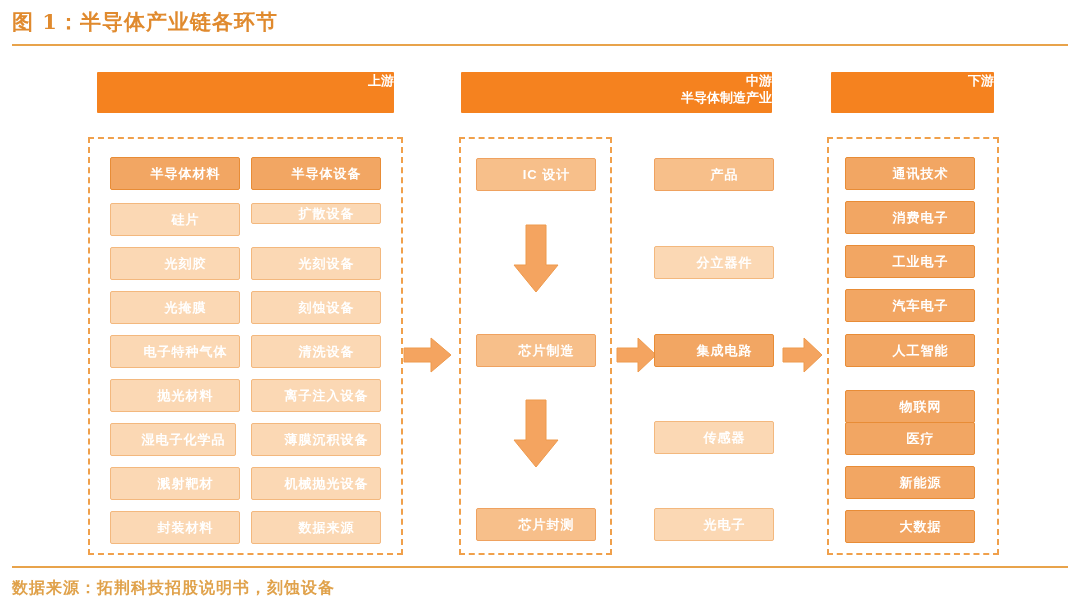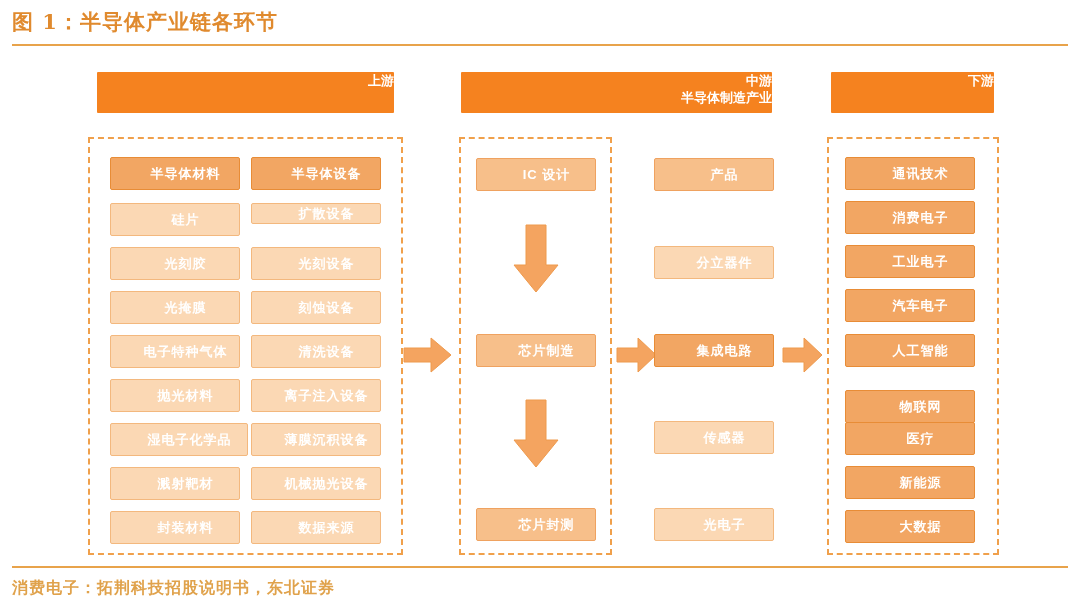--- a/index.html
+++ b/index.html
@@ -133,21 +133,21 @@
 <div class="dashed-box" style="left:88px; top:137px; width:315px; height:418px;"></div>
 <div class="dashed-box" style="left:459px; top:137px; width:153px; height:418px;"></div>
 <div class="dashed-box" style="left:827px; top:137px; width:172px; height:418px;"></div>
 
 <div class="node tone-dark" style="left:110px; top:157px; width:130px; height:33px;">半导体材料</div>
 <div class="node tone-light" style="left:110px; top:203px; width:130px; height:33px;">硅片</div>
 <div class="node tone-light" style="left:110px; top:247px; width:130px; height:33px;">光刻胶</div>
 <div class="node tone-light" style="left:110px; top:291px; width:130px; height:33px;">光掩膜</div>
 <div class="node tone-light" style="left:110px; top:335px; width:130px; height:33px;">电子特种气体</div>
 <div class="node tone-light" style="left:110px; top:379px; width:130px; height:33px;">抛光材料</div>
-<div class="node tone-light" style="left:110px; top:423px; width:138px; height:33px;">湿电子化学品</div>
+<div class="node tone-light" style="left:110px; top:423px; width:126px; height:33px;">湿电子化学品</div>
 <div class="node tone-light" style="left:110px; top:467px; width:130px; height:33px;">溅射靶材</div>
 <div class="node tone-light" style="left:110px; top:511px; width:130px; height:33px;">封装材料</div>
 
 <div class="node tone-dark" style="left:251px; top:157px; width:130px; height:33px;">半导体设备</div>
 <div class="node tone-light" style="left:251px; top:203px; width:130px; height:21px;">扩散设备</div>
 <div class="node tone-light" style="left:251px; top:247px; width:130px; height:33px;">光刻设备</div>
 <div class="node tone-light" style="left:251px; top:291px; width:130px; height:33px;">刻蚀设备</div>
 <div class="node tone-light" style="left:251px; top:335px; width:130px; height:33px;">清洗设备</div>
 <div class="node tone-light" style="left:251px; top:379px; width:130px; height:33px;">离子注入设备</div>
 <div class="node tone-light" style="left:251px; top:423px; width:130px; height:33px;">薄膜沉积设备</div>
@@ -200,13 +200,13 @@
 <div class="node tone-dark" style="left:845px; top:201px; width:130px; height:33px;">消费电子</div>
 <div class="node tone-dark" style="left:845px; top:245px; width:130px; height:33px;">工业电子</div>
 <div class="node tone-dark" style="left:845px; top:289px; width:130px; height:33px;">汽车电子</div>
 <div class="node tone-dark" style="left:845px; top:334px; width:130px; height:33px;">人工智能</div>
 <div class="node tone-dark" style="left:845px; top:378px; width:130px; height:33px;margin-top:12px;">物联网</div>
 <div class="node tone-dark" style="left:845px; top:422px; width:130px; height:33px;">医疗</div>
 <div class="node tone-dark" style="left:845px; top:466px; width:130px; height:33px;">新能源</div>
 <div class="node tone-dark" style="left:845px; top:510px; width:130px; height:33px;">大数据</div>
 
 <div id="footer-rule"></div>
-<div id="source-note">消费电子：拓荆科技招股说明书，东北证券</div>
+<div id="source-note">数据来源：拓荆科技招股说明书，刻蚀设备</div>
 
 </body></html>

